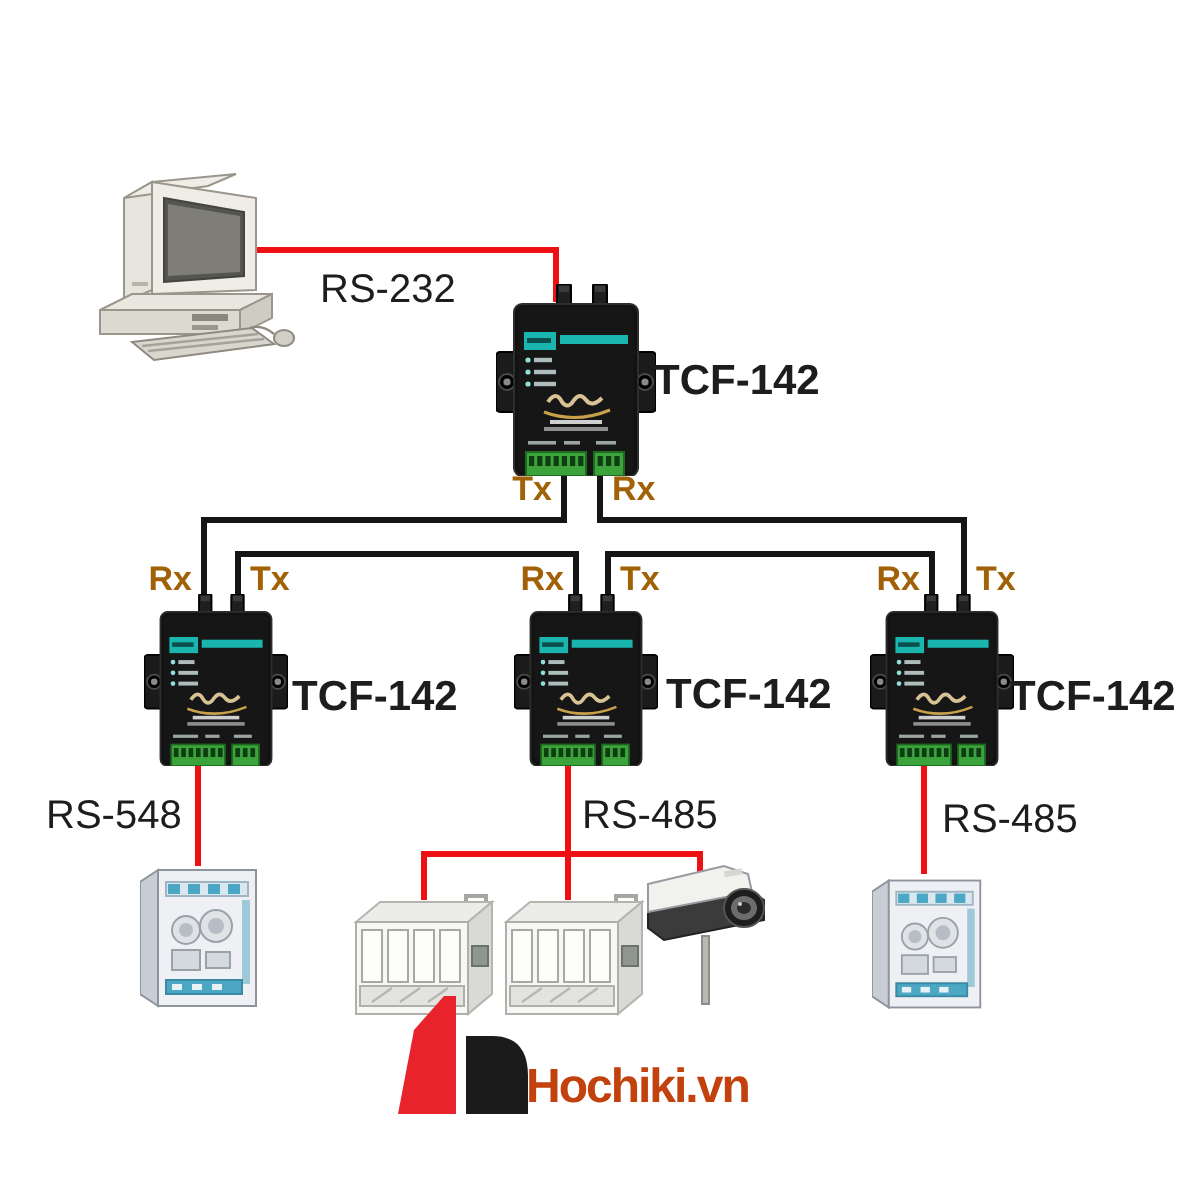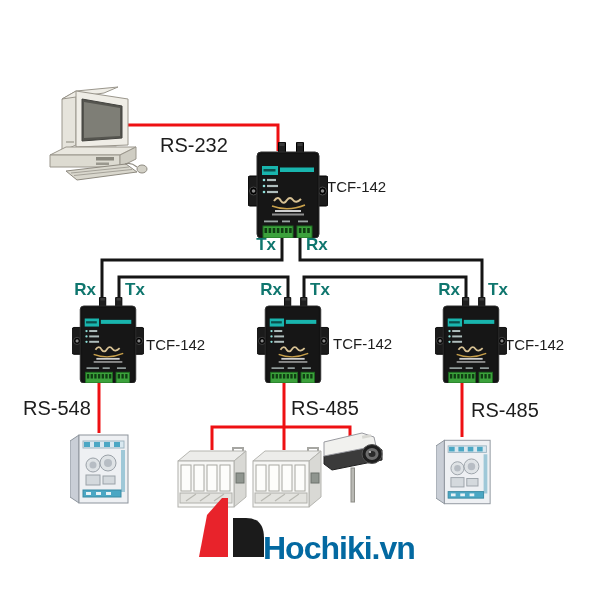--- a/index.html
+++ b/index.html
@@ -1,27 +1,27 @@
 <!DOCTYPE html>
 <html><head>
 <meta charset="utf-8">
 <style>
   html,body{margin:0;padding:0;background:#ffffff;}
   #canvas{position:relative;width:600px;height:600px;background:#ffffff;overflow:hidden;
           font-family:"Liberation Sans",sans-serif;}
   .lbl{position:absolute;color:#1d1d1d;font-size:20px;line-height:1.1;white-space:nowrap;z-index:4;}
-  .lbl-model{font-size:15px;}
-  .lbl-blue{position:absolute;color:#0f766e;font-size:17px;font-weight:bold;line-height:1.1;z-index:4;}
+  .lbl-model{font-size:21px;font-weight:bold;}
+  .lbl-blue{position:absolute;color:#a16207;font-size:17px;font-weight:bold;line-height:1.1;z-index:4;}
   .ra{text-align:right;}
   #wires{position:absolute;left:0;top:0;z-index:1;}
   .tcf-slot{position:absolute;z-index:2;}
   .equip{position:absolute;z-index:2;}
   #logo-mark{position:absolute;z-index:5;}
-  #logo-text{position:absolute;left:263px;top:530px;z-index:5;color:#0369a1;
-             font-size:32px;font-weight:bold;letter-spacing:-1px;}
+  #logo-text{position:absolute;left:263px;top:530px;z-index:5;color:#c2410c;
+             font-size:24px;font-weight:bold;letter-spacing:-1px;}
 </style>
 </head>
 <body>
 
 <div id="canvas">
 
   <svg id="wires" width="600" height="600" viewBox="0 0 600 600">
     <g stroke="#ee1013" stroke-width="3" fill="none">
       <path d="M114,125 H278 V151"></path>
       <path d="M99,378 V433"></path>

